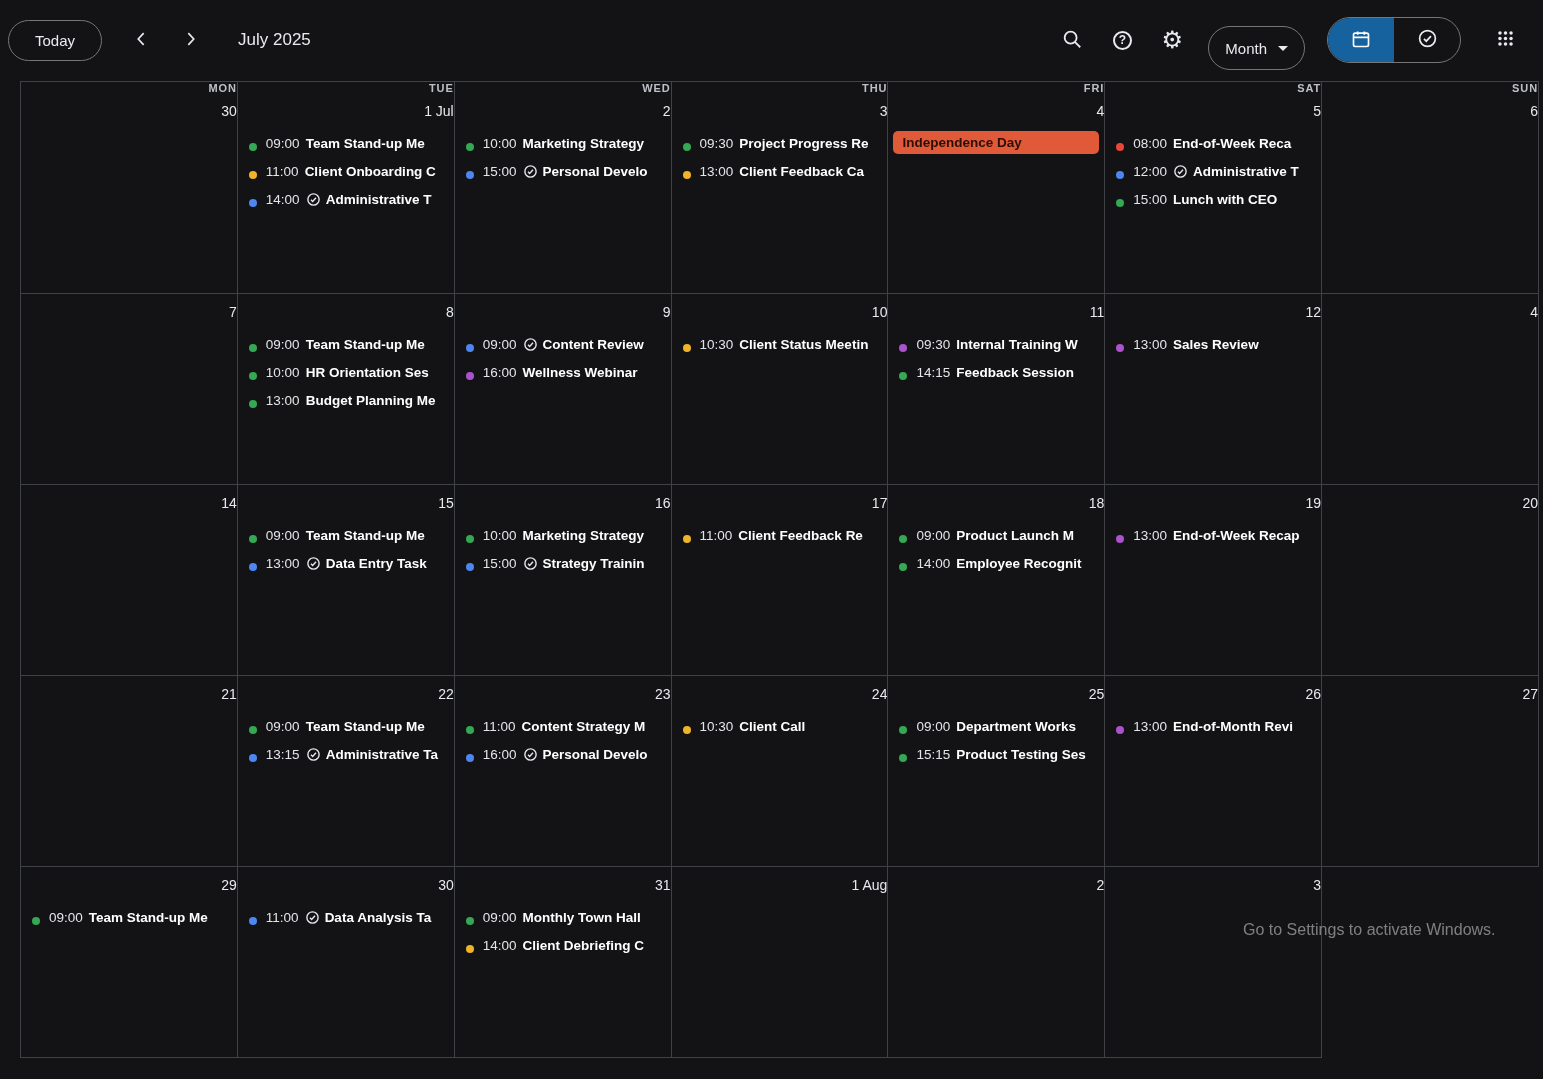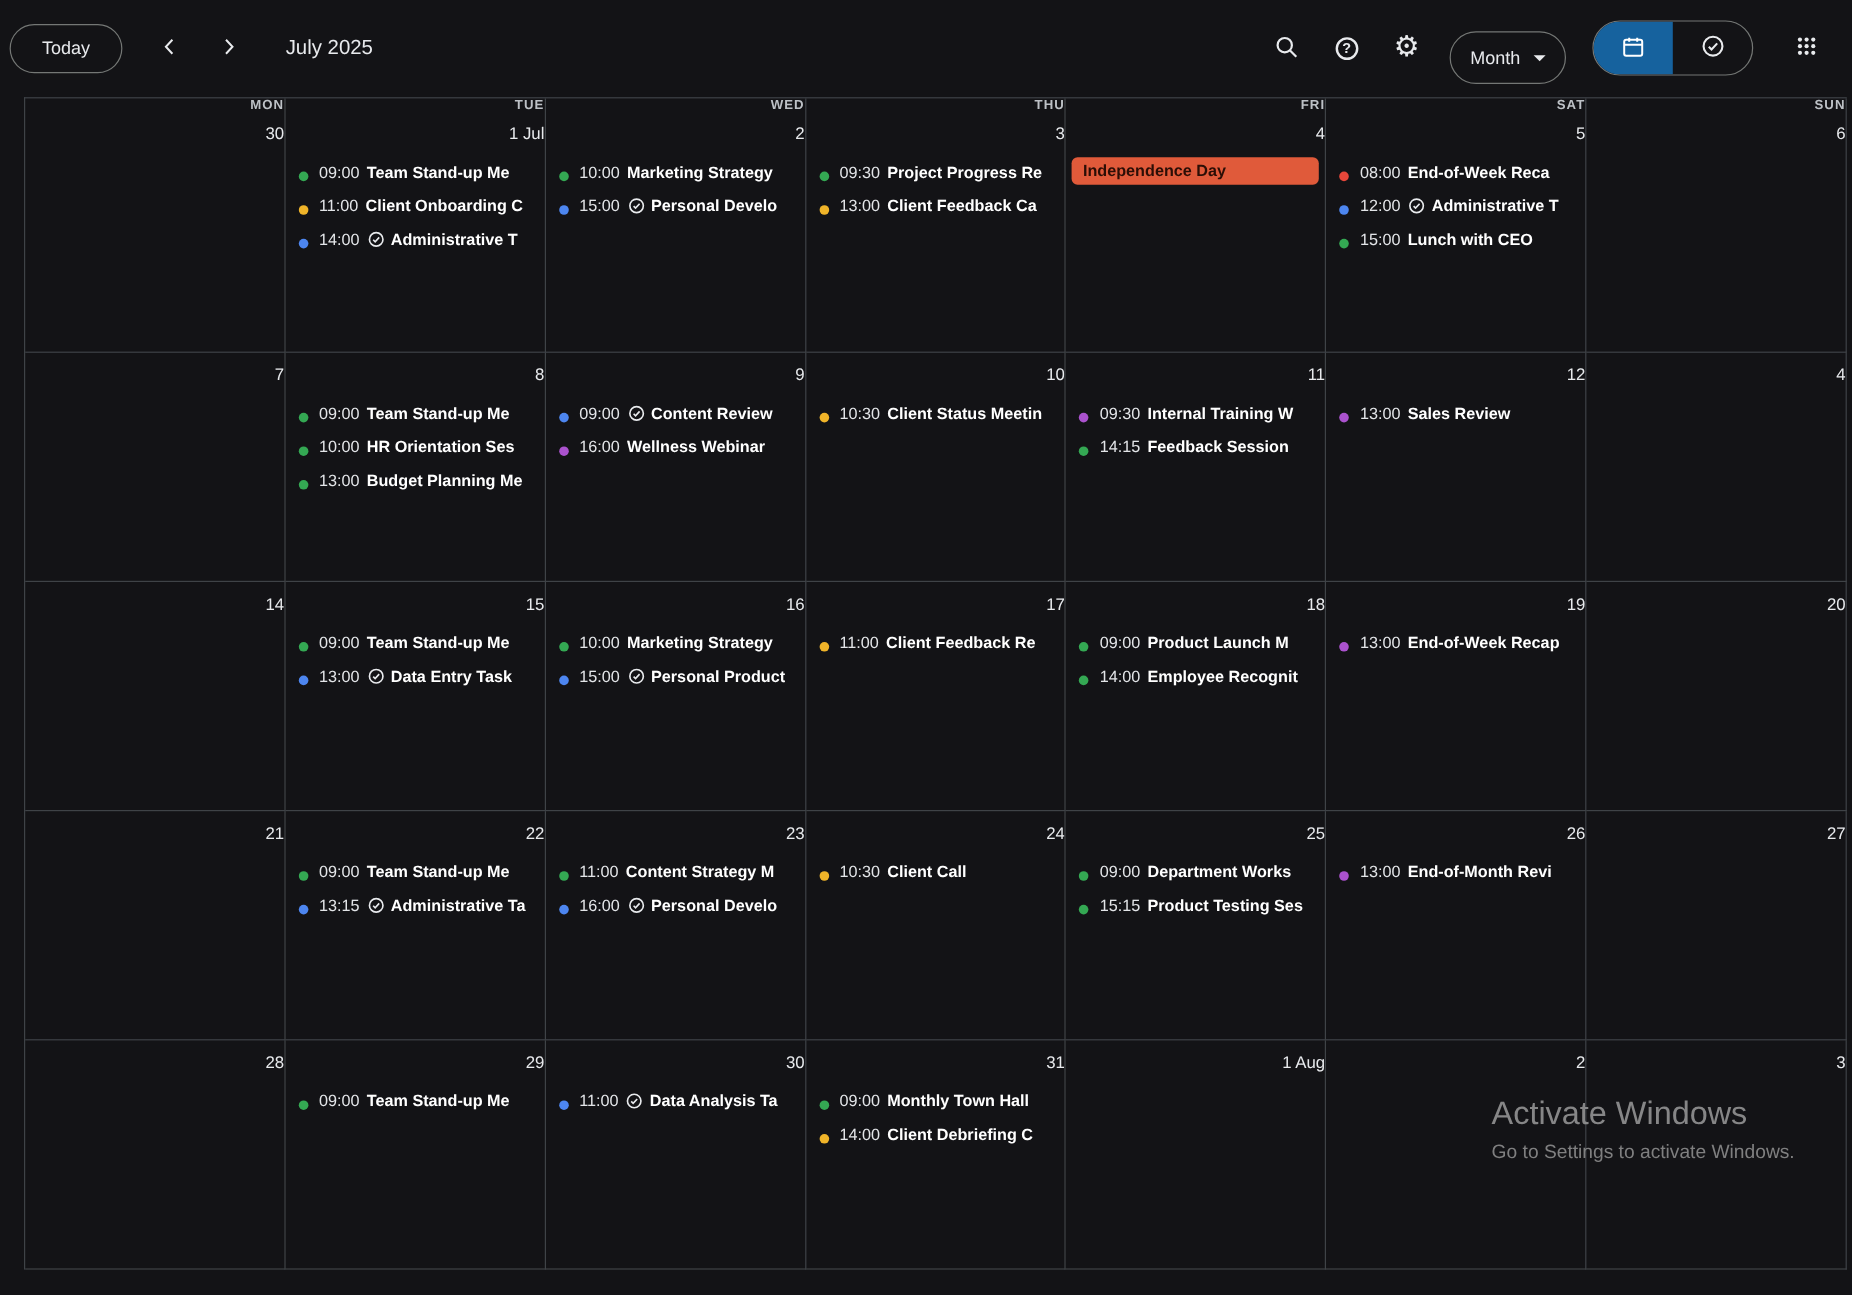--- a/index.html
+++ b/index.html
@@ -381,21 +381,21 @@
         </div>
         <div class="event">
           <span class="dot" style="background: rgb(77, 134, 240);"></span>
           <span class="time">15:00</span>
           <span class="task-ic">
             <svg width="15" height="15" viewBox="0 0 24 24" fill="none" stroke="#e8eaed" stroke-width="2.2">
               <circle cx="12" cy="12" r="9"></circle>
               <path d="M8 12.5l2.6 2.6L16 9.3"></path>
             </svg>
           </span>
-          <span class="etitle">Personal Product</span>
+          <span class="etitle">Strategy Trainin</span>
         </div>
       </div>
     </div>
     <div class="cell noheader">
       <div class="date">17</div>
       <div class="events">
         <div class="event">
           <span class="dot" style="background: rgb(240, 180, 41);"></span>
           <span class="time">11:00</span>
           <span class="etitle">Client Feedback Re</span>
@@ -510,24 +510,20 @@
           <span class="time">13:00</span>
           <span class="etitle">End-of-Month Revi</span>
         </div>
       </div>
     </div>
     <div class="cell noheader">
       <div class="date">27</div>
       <div class="events"></div>
     </div>
     <div class="cell noheader">
-      <div class="date">28</div>
-      <div class="events"></div>
-    </div>
-    <div class="cell noheader">
       <div class="date">29</div>
       <div class="events">
         <div class="event">
           <span class="dot" style="background: rgb(52, 168, 83);"></span>
           <span class="time">09:00</span>
           <span class="etitle">Team Stand-up Me</span>
         </div>
       </div>
     </div>
     <div class="cell noheader">
@@ -569,15 +565,14 @@
       <div class="date">2</div>
       <div class="events"></div>
     </div>
     <div class="cell noheader">
       <div class="date">3</div>
       <div class="events"></div>
     </div>
   </div>
 
 <div class="watermark">
-  <div class="wm1">Activate Windows</div>
   <div class="wm2">Go to Settings to activate Windows.</div>
 </div>
 
 </body></html>

